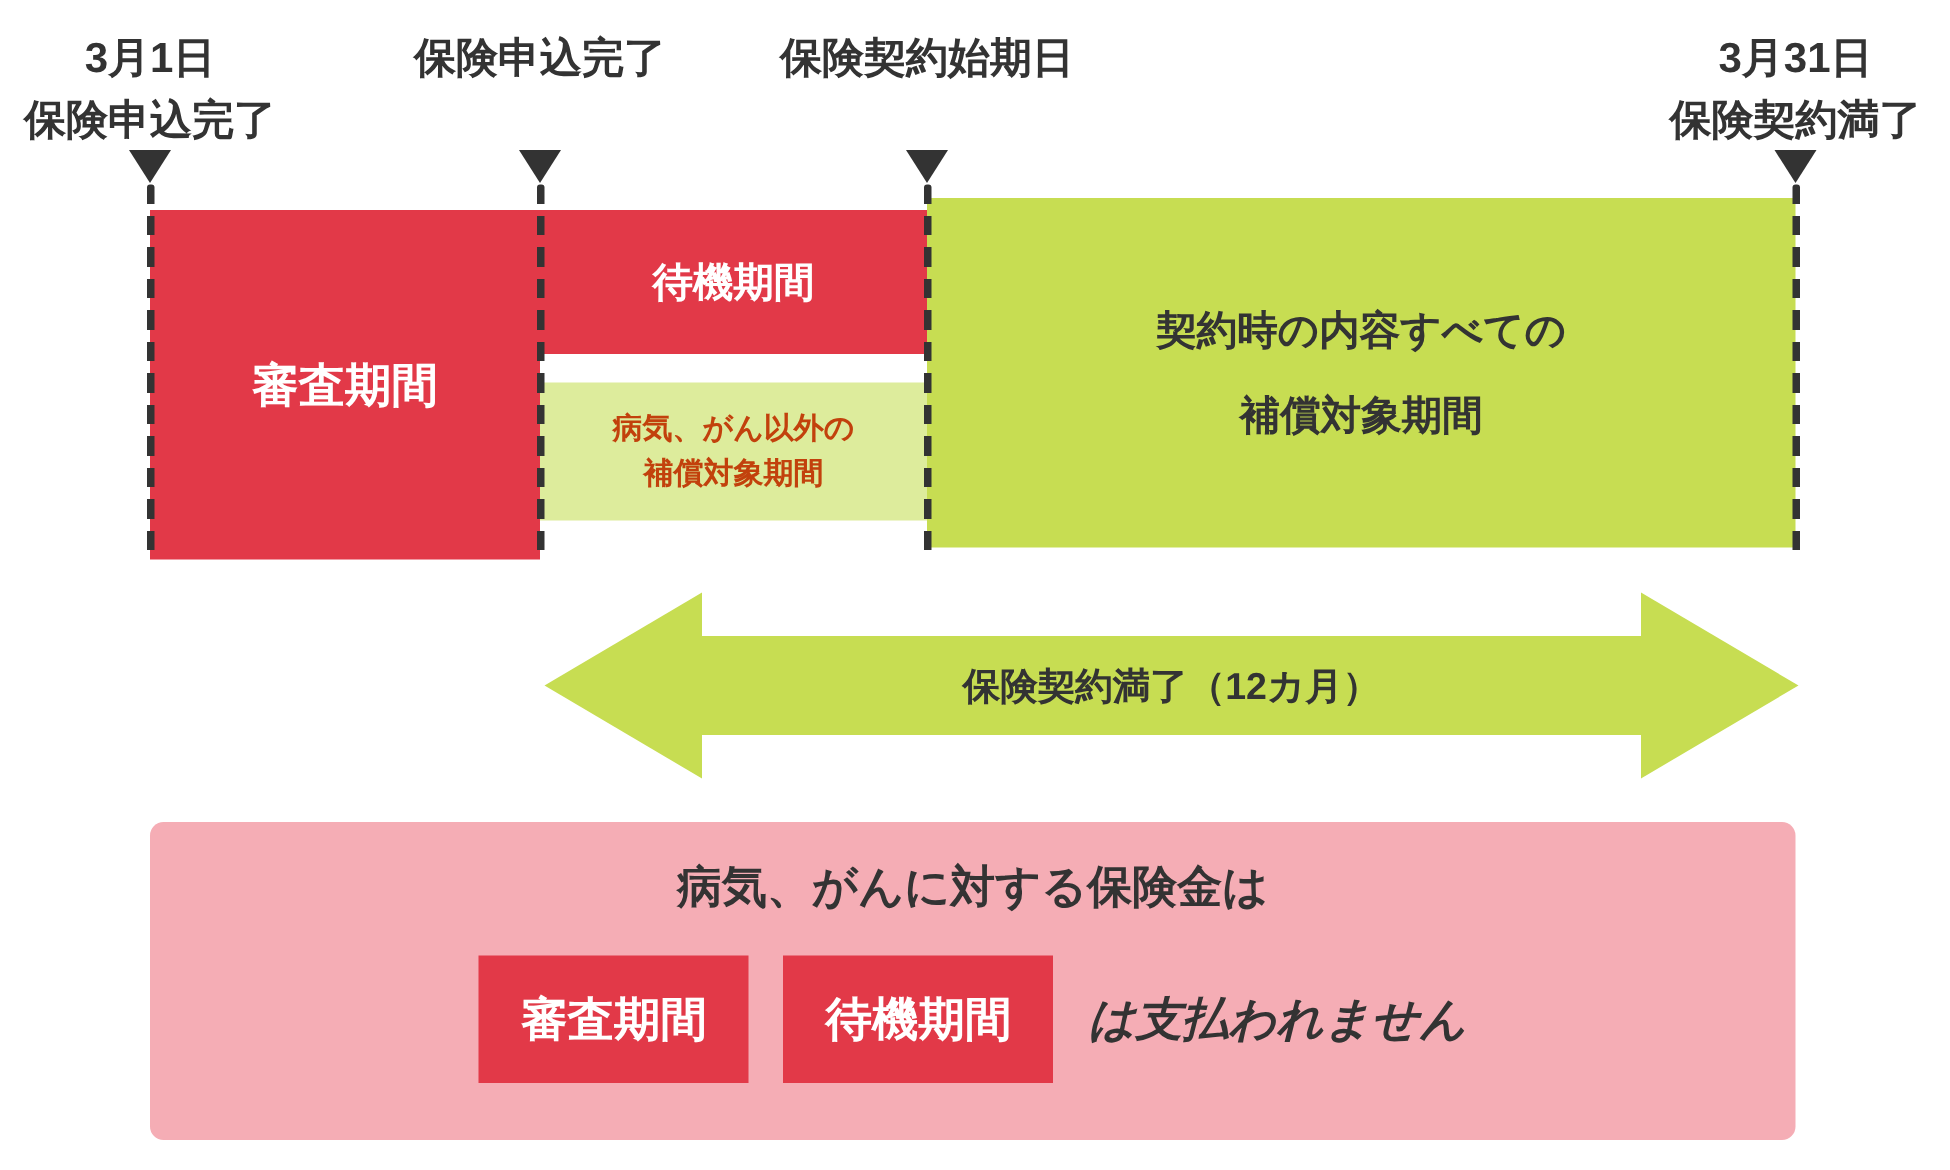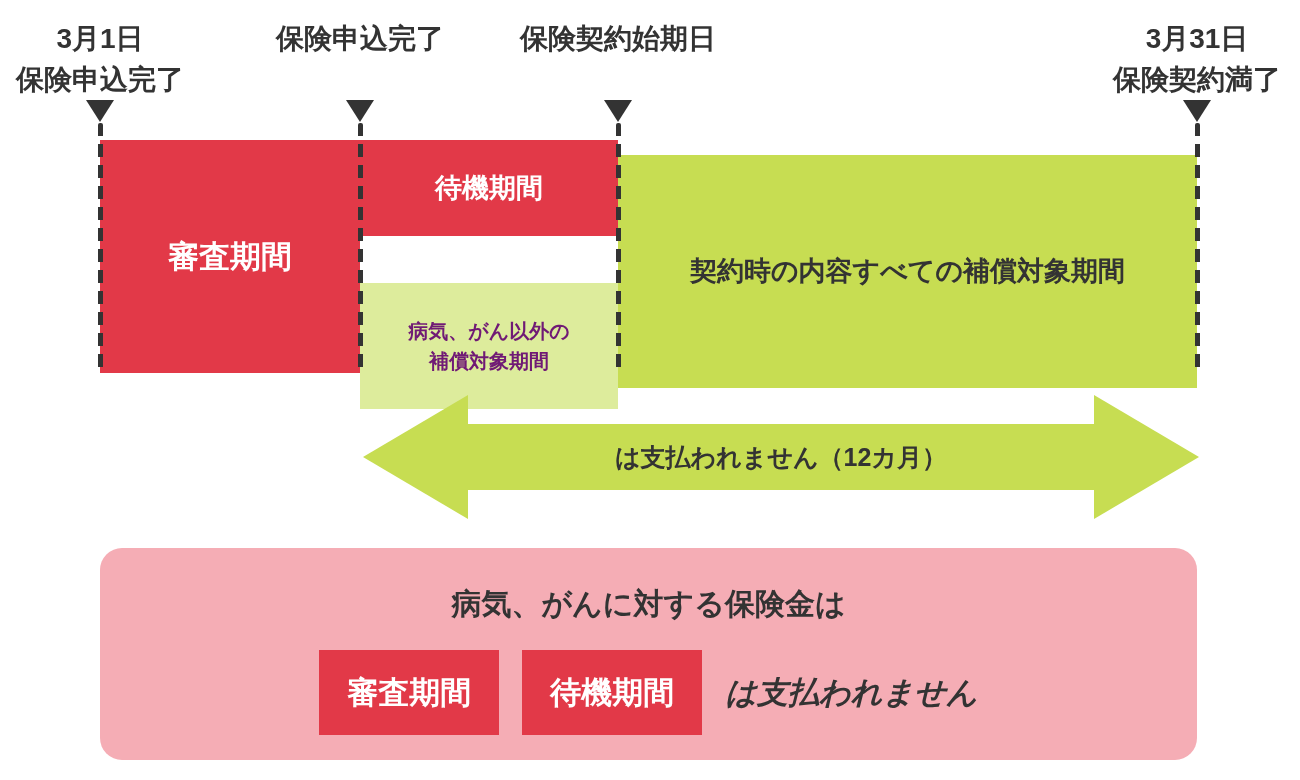--- a/index.html
+++ b/index.html
@@ -20,36 +20,36 @@
     background:repeating-linear-gradient(180deg,#333 0,#333 13px,transparent 13px,transparent 21px);
     border-radius:2px;}
   .d0{left:98px;} .d1{left:358px;} .d2{left:616px;} .d3{left:1195px;}
   
   .bar{position:absolute;display:flex;align-items:center;justify-content:center;
     text-align:center;font-weight:bold;}
   .bar-review{left:100px;top:140px;width:260px;height:233px;background:#E23948;
     color:#fff;font-size:31px;}
   .bar-waiting{left:360px;top:140px;width:258px;height:96px;background:#E23948;
     color:#fff;font-size:27px;}
-  .bar-partial{left:360px;top:255px;width:258px;height:126px;background:#DDEC9C;
-    color:#701a75;font-size:20px;line-height:30px;flex-direction:column;margin-top:28px;}
-  .bar-full{left:618px;top:155px;width:579px;height:233px;background:#C7DD52;
-    color:#333;font-size:27px;line-height:57px;flex-direction:row;}
+  .bar-partial{left:360px;top:255px;width:258px;height:92px;background:#DDEC9C;
+    color:#c2410c;font-size:20px;line-height:30px;flex-direction:column;}
+  .bar-full{left:618px;top:132px;width:579px;height:233px;background:#C7DD52;
+    color:#333;font-size:27px;line-height:57px;flex-direction:column;}
   
   .arrow-shaft{position:absolute;left:463px;top:424px;width:636px;height:66px;background:#C7DD52;}
   .arrow-head{position:absolute;top:395px;width:0;height:0;
     border-top:62px solid transparent;border-bottom:62px solid transparent;}
   .ah-left{left:363px;border-right:105px solid #C7DD52;}
   .ah-right{left:1094px;border-left:105px solid #C7DD52;}
   .arrow-label{position:absolute;left:463px;top:424px;width:636px;height:66px;
     display:flex;align-items:center;justify-content:center;
     font-size:25px;font-weight:bold;color:#333;}
   
   .notice{position:absolute;left:100px;top:548px;width:1097px;height:212px;
-    background:#F5ADB5;border-radius:22px;box-sizing:border-box;padding-top:36px;}
+    background:#F5ADB5;border-radius:9px;box-sizing:border-box;padding-top:23px;}
   .notice-heading{text-align:center;font-size:30px;font-weight:bold;color:#333;}
   .notice-row{margin-top:25px;display:flex;align-items:center;justify-content:center;gap:23px;}
   .notice-badge{background:#E23948;color:#fff;font-size:31px;font-weight:bold;
     height:85px;line-height:85px;padding:0 28px;text-align:center;}
   .notice-suffix{font-size:31px;font-weight:bold;color:#333;font-style:italic;}
 </style>
 </head>
 <body>
 
 <div id="canvas">
@@ -90,21 +90,21 @@
   </div>
 
   <div class="dash d0"></div>
   <div class="dash d1"></div>
   <div class="dash d2"></div>
   <div class="dash d3"></div>
 
   <div class="arrow-shaft"></div>
   <div class="arrow-head ah-left"></div>
   <div class="arrow-head ah-right"></div>
-  <div class="arrow-label">は支払われません（12カ月）</div>
+  <div class="arrow-label">保険契約満了（12カ月）</div>
 
   <div class="notice">
     <div class="notice-heading">病気、がんに対する保険金は</div>
     <div class="notice-row">
       <span class="notice-badge">審査期間</span>
       <span class="notice-badge">待機期間</span>
       <span class="notice-suffix">は支払われません</span>
     </div>
   </div>
 

